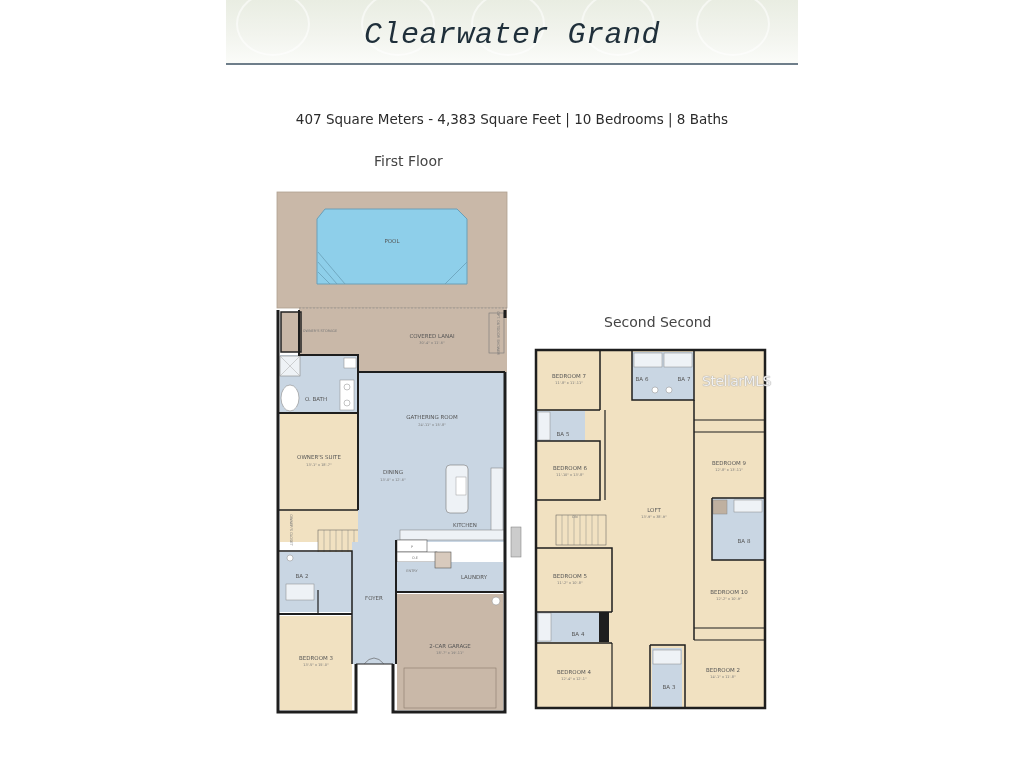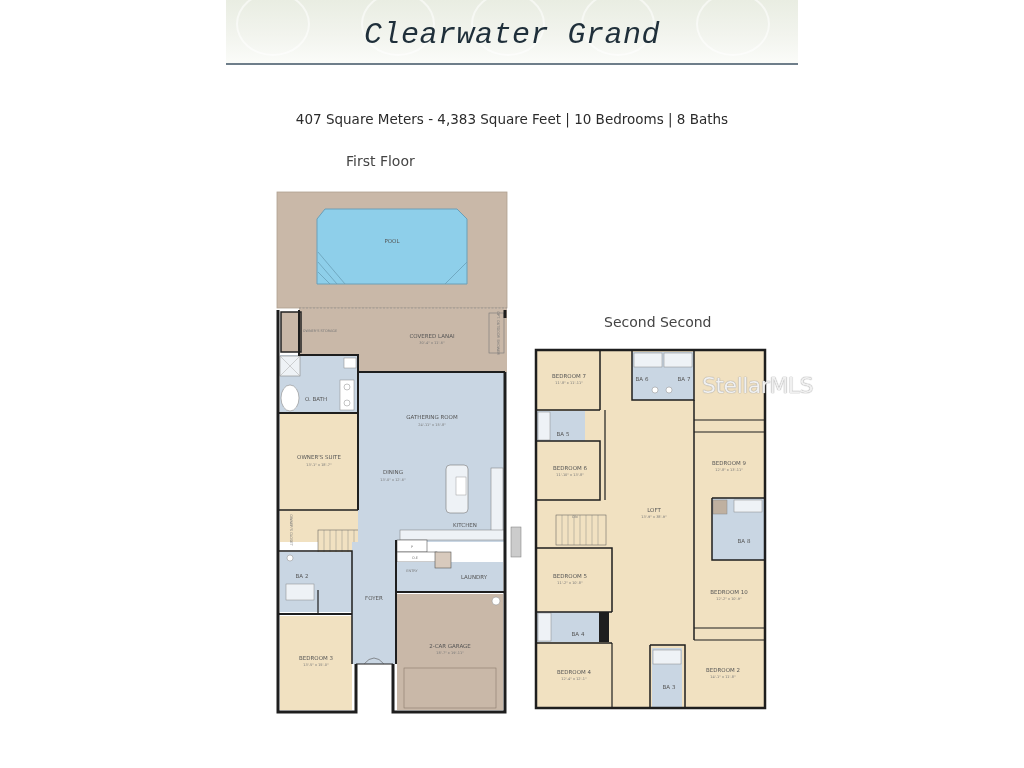--- a/index.html
+++ b/index.html
@@ -11,37 +11,37 @@
   .title { position: absolute; left: 226px; top: 18px; width: 572px; text-align: center;
     font-family: Liberation Mono, monospace; font-style: italic; font-size: 30px; color: #1f2f3a; letter-spacing: 0.5px; }
   .rule { position: absolute; left: 226px; top: 63px; width: 572px; height: 2px; background: #6e7e8a; }
   .subtitle { position: absolute; left: 226px; top: 74px; width: 572px; text-align: center;
     font-family: "DejaVu Sans", sans-serif; font-size: 13.5px; color: #2b2b2b; margin-top: 37px; }
   .floor-label { position: absolute; font-family: "DejaVu Sans", sans-serif; font-size: 14px; color: #444; }
   svg { position: absolute; left: 0; top: 0; }
   .rl { font-family: "DejaVu Sans", sans-serif; font-size: 5.5px; fill: #555; text-anchor: middle; }
   .rd { font-family: "DejaVu Sans", sans-serif; font-size: 3.5px; fill: #777; text-anchor: middle; }
   .watermark { position: absolute; left: 702px; top: 373px; font-family: "DejaVu Sans", sans-serif;
-    font-size: 22px; color: rgba(255,255,255,0.85); text-shadow: 0 0 1px #999, 0 0 1px #999; letter-spacing: -0.5px; }
+    font-size: 14px; color: rgba(255,255,255,0.85); text-shadow: 0 0 1px #999, 0 0 1px #999; letter-spacing: -0.5px; }
 </style>
 </head>
 <body>
 
 <div class="banner">
   <div class="pine" style="left:10px"></div>
   <div class="pine" style="left:135px"></div>
   <div class="pine" style="left:245px"></div>
   <div class="pine" style="left:355px"></div>
   <div class="pine" style="left:470px"></div>
 </div>
 <div class="title">Clearwater Grand</div>
 <div class="rule"></div>
 <div class="subtitle">407 Square Meters - 4,383 Square Feet  |  10 Bedrooms  |  8 Baths</div>
 
-<div class="floor-label" style="left:346px; top:153px;">First Floor</div>
+<div class="floor-label" style="left:374px; top:153px;">First Floor</div>
 <div class="floor-label" style="left:604px; top:314px;">Second Second</div>
 
 <svg width="1024" height="768" viewBox="0 0 1024 768">
 
   <g>
 
     <rect x="277" y="192" width="230" height="116" fill="#c9b8a8" stroke="#b0a090" stroke-width="0.8"></rect>
 
     <polygon points="325,209 457,209 467,219 467,284 317,284 317,219" fill="#8ecfea" stroke="#6a9fb8" stroke-width="1"></polygon>
     <path d="M318,252 L345,284 M318,262 L337,284 M318,272 L330,284" stroke="#6a9fb8" stroke-width="0.8" fill="none"></path>

